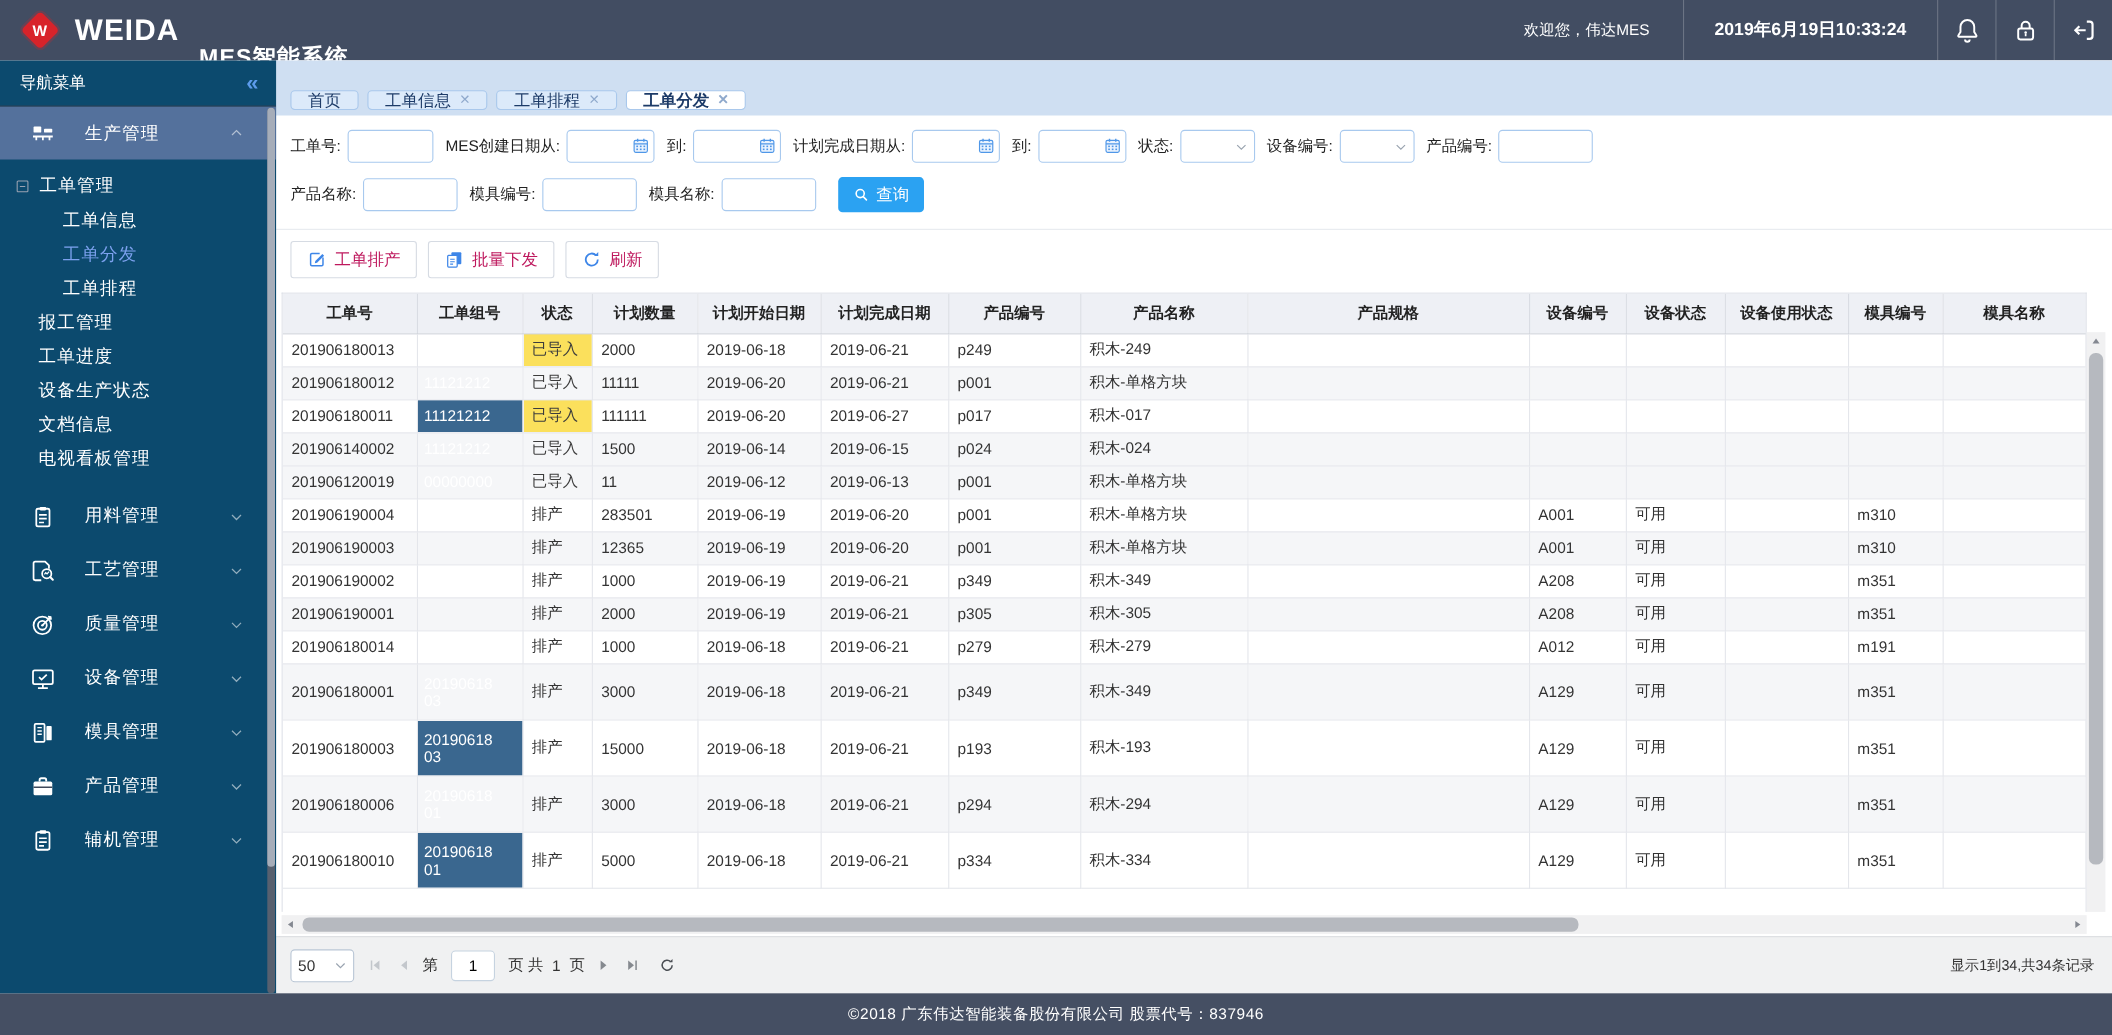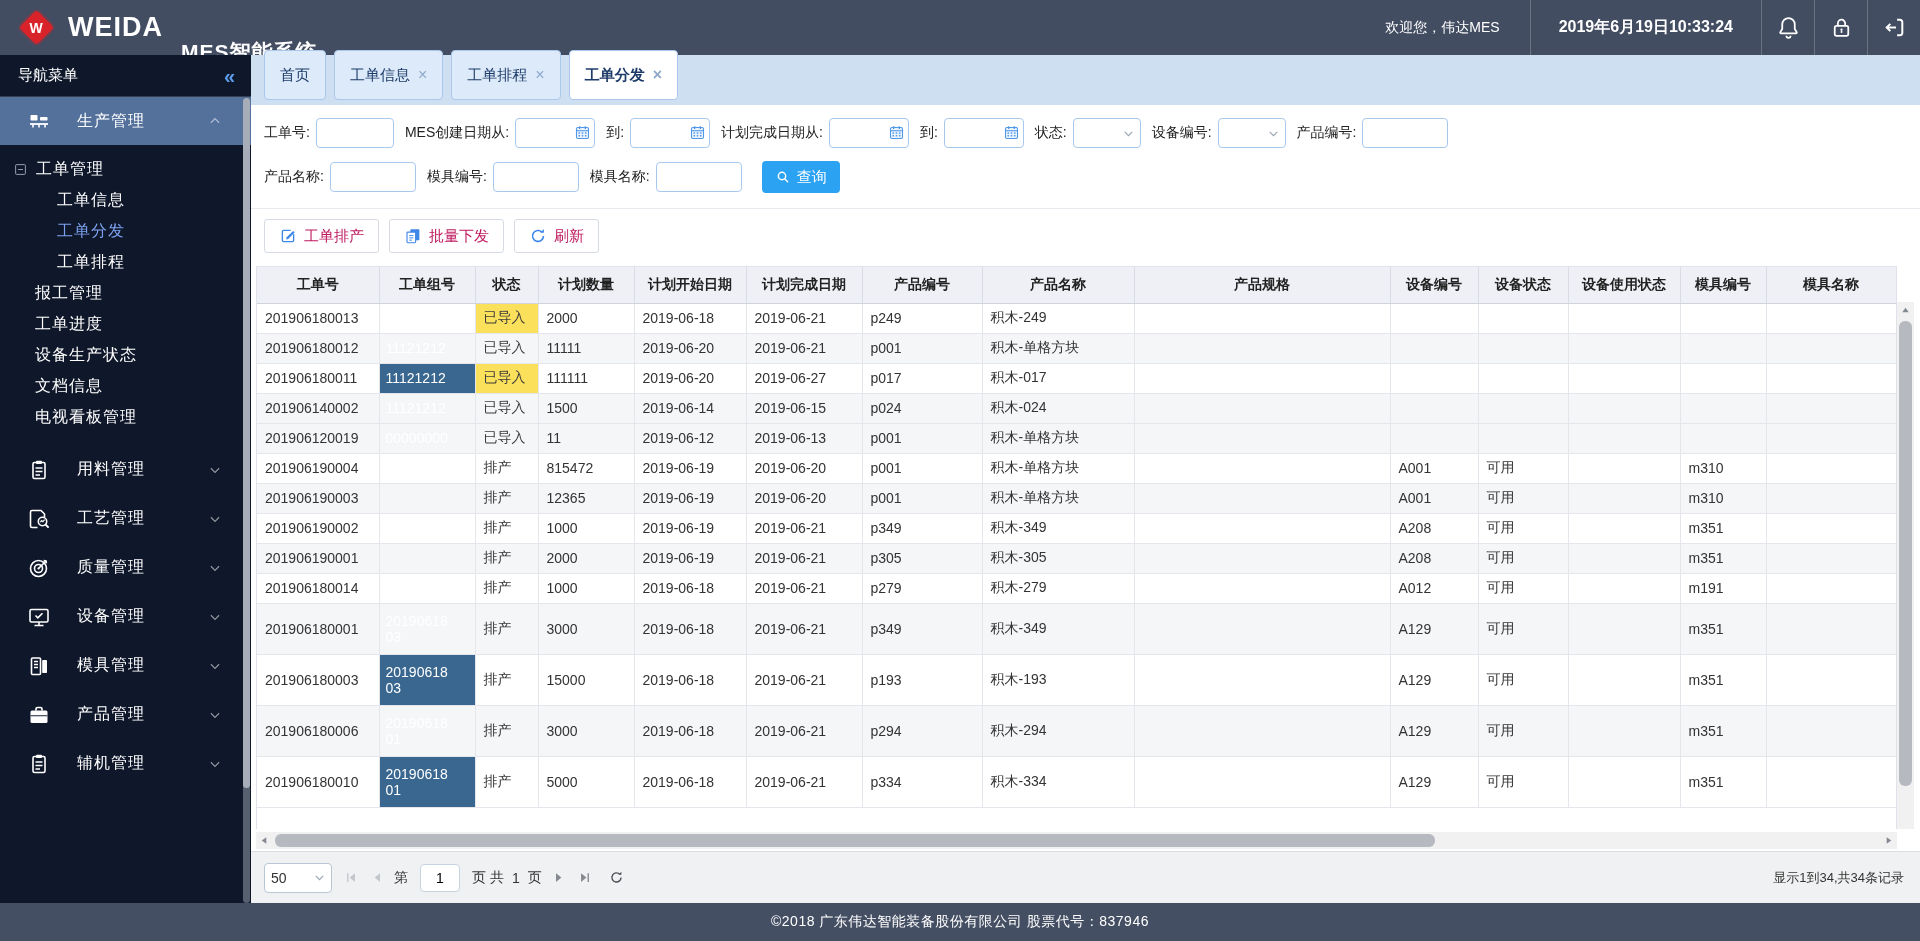--- a/index.html
+++ b/index.html
@@ -19,21 +19,21 @@
   .hdr-right { margin-left:auto; display:flex; align-items:stretch; }
   .welcome { align-self:center; font-size:14px; padding-right:30px; }
   .hdr-sep { width:1px; background:rgba(255,255,255,.22); }
   .datetime { display:flex; align-items:center; font-size:16px; font-weight:bold; padding:0 28px; }
   .hdr-icon-btn { width:52px; display:flex; align-items:center; justify-content:center; cursor:pointer; }
   .hdr-icon-btn .icn { width:25px; height:25px; color:#fff; }
 
   .mid { flex:1; display:flex; min-height:0; }
 
   
-  .sidebar { width:251px; flex:0 0 251px; background:#0f172a; color:#fff; position:relative; overflow:hidden; }
+  .sidebar { width:251px; flex:0 0 251px; background:#0c4a6e; color:#fff; position:relative; overflow:hidden; }
   .nav-hd { height:42px; display:flex; align-items:center; justify-content:space-between;
     padding:0 16px 0 18px; font-size:15px; border-bottom:1px solid #343e4f; }
   .collapse-glyph { color:#5d9cec; font-size:20px; font-weight:bold; cursor:pointer; line-height:1; }
   .module { height:49px; display:flex; align-items:center; padding:0 24px 0 27px; font-size:16px; cursor:pointer; }
   .module .icn { width:24px; height:24px; color:#fff; flex:0 0 24px; }
   .mod-label { margin-left:26px; letter-spacing:1px; }
   .module .chev { margin-left:auto; width:14px; height:14px; color:rgba(255,255,255,.55); }
   .module.active { background:#54719c; height:48px; }
   .submenu { padding:9px 0 12px 0; }
   .sm-row { height:31px; display:flex; align-items:center; font-size:16px; cursor:pointer; letter-spacing:1px; }
@@ -42,21 +42,21 @@
   .sm-sub { padding-left:57px; }
   .sm-side { padding-left:35px; }
   .sm-row.active { color:#7ca1ee; }
   .side-scroll { position:absolute; right:1px; top:43px; bottom:0; width:7px; background:#57606f; border-radius:4px; }
   .side-scroll .thumb { position:absolute; top:0; left:0; width:7px; height:690px; background:#a6adb9; border-radius:4px; }
 
   
   .main { flex:1; display:flex; flex-direction:column; min-width:0; background:#fff; }
   .tabbar { height:50px; flex:0 0 50px; background:#cfdff2; display:flex; align-items:flex-end;
     padding:0 0 5px 13px; gap:8px; }
-  .tab { height:50px; display:flex; align-items:center; padding:0 15px; background:#dceafa;
+  .tab { height:18px; display:flex; align-items:center; padding:0 15px; background:#dceafa;
     border:1px solid #a9c8ec; border-radius:4px; font-size:15px; color:#1d3b68; gap:8px; cursor:pointer; }
   .tab.active { background:#fff; font-weight:bold; }
   .tab-close { color:#8fa9cc; font-size:16px; line-height:1; }
 
   .search-panel { padding:13px 13px 2px 13px; }
   .s-row { display:flex; align-items:center; margin-bottom:13px; }
   .field { display:flex; align-items:center; margin-right:11px; }
   .field label { font-size:14px; color:#222; margin-right:6px; white-space:nowrap; }
   .inp { width:78px; height:30px; border:1px solid #a8c9ee; border-radius:4px; background:#fff;
     font-size:13px; padding:0 6px; outline:none; }
@@ -97,21 +97,21 @@
 
   .hscroll { height:17px; flex:0 0 17px; margin:3px 23px 2px 5px; background:#f1f1f2; display:flex; align-items:center; position:relative; }
   .hs-arrow { width:17px; height:17px; display:flex; align-items:center; justify-content:center; color:#848891; }
   .hs-arrow .icn { width:11px; height:11px; }
   .hs-track { flex:1; position:relative; height:17px; }
   .hs-thumb { position:absolute; top:2px; left:2px; width:1160px; height:13px; background:#b6b9bf; border-radius:6px; }
 
   
   .pager { height:52px; flex:0 0 52px; background:#f0f1f2; border-top:1px solid #dcdee1;
     display:flex; align-items:center; padding:0 16px 0 13px; font-size:14px; color:#333; }
-  .page-size { width:68px; height:30px; background:#fff; border:1px solid #b9c6d5; border-radius:4px;
+  .page-size { width:58px; height:30px; background:#fff; border:1px solid #b9c6d5; border-radius:4px;
     display:flex; align-items:center; padding:0 6px; position:relative; cursor:pointer; font-size:14px; }
   .page-size .icn { position:absolute; right:5px; width:13px; height:13px; color:#9aa4b0; }
   .pg-btn { width:26px; height:26px; display:flex; align-items:center; justify-content:center; cursor:pointer; }
   .pg-btn .icn { width:15px; height:15px; }
   .pg-dim { color:#c3c7cc; }
   .pg-dark { color:#85898f; }
   .pg-refresh { color:#4a4e54; margin-left:6px; }
   .page-input { width:40px; height:28px; border:1px solid #c6d3e0; border-radius:4px; text-align:center;
     font-size:14px; margin:0 8px; outline:none; background:#fff; }
   .pager .lbl { margin:0 4px; }
@@ -573,21 +573,21 @@
                   <td class=""></td>
                   <td class=""></td>
                   <td class=""></td>
                   <td class=""></td>
                   <td class=""></td>
                 </tr>
                 <tr class="">
                   <td class="">201906190004</td>
                   <td class=""></td>
                   <td class="">排产</td>
-                  <td class="">815472</td>
+                  <td class="">283501</td>
                   <td class="">2019-06-19</td>
                   <td class="">2019-06-20</td>
                   <td class="">p001</td>
                   <td class="">积木-单格方块</td>
                   <td class=""></td>
                   <td class="">A001</td>
                   <td class="">可用</td>
                   <td class=""></td>
                   <td class="">m310</td>
                   <td class=""></td>

